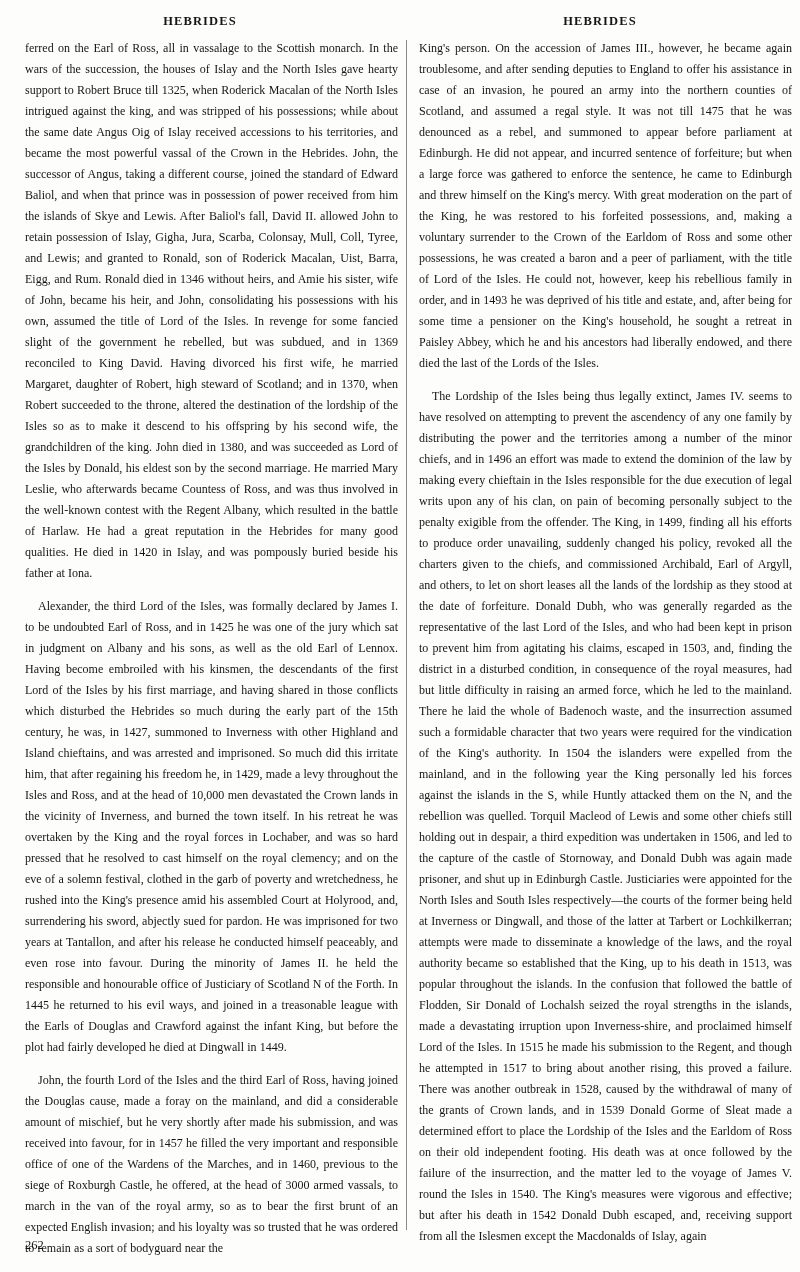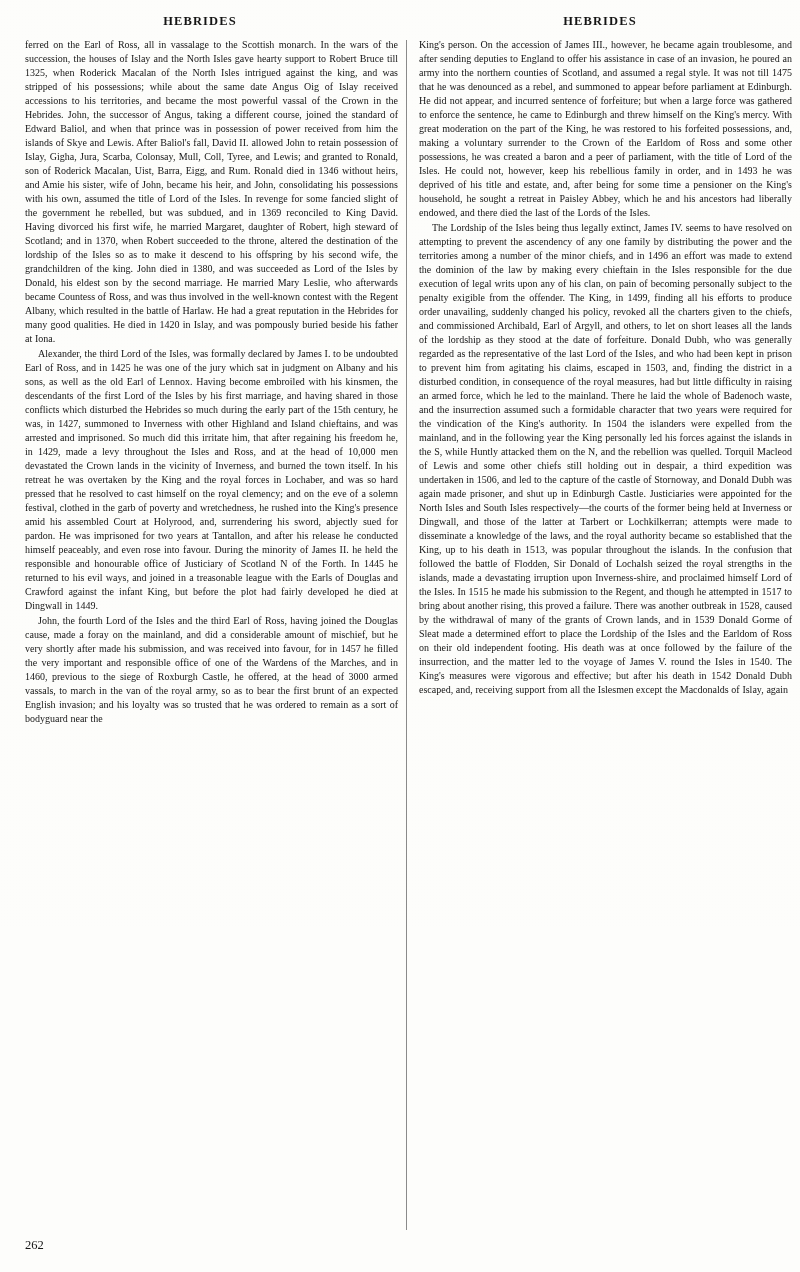--- a/index.html
+++ b/index.html
@@ -55,30 +55,30 @@
     position: absolute;
     left: 406px;
     top: 40px;
     width: 1px;
     height: 1190px;
     background: #8a8a8a;
   }
 
   p.body {
     margin: 0;
-    font-size: 10px;
-    line-height: 14px;
+    font-size: 12px;
+    line-height: 21px;
     text-align: justify;
     text-justify: inter-word;
     word-spacing: 0.2px;
     text-indent: 0;
     font-family: "Liberation Serif", serif;
   }
   p.body.indent { text-indent: 13px; }
-  p.body + p.body { margin-top: 1px; }
+  p.body + p.body { margin-top: 12px; }
 
   .folio {
     position: absolute;
     left: 25px;
     top: 1238px;
     font-size: 12.5px;
     font-family: "Liberation Serif", serif;
   }
 
   

